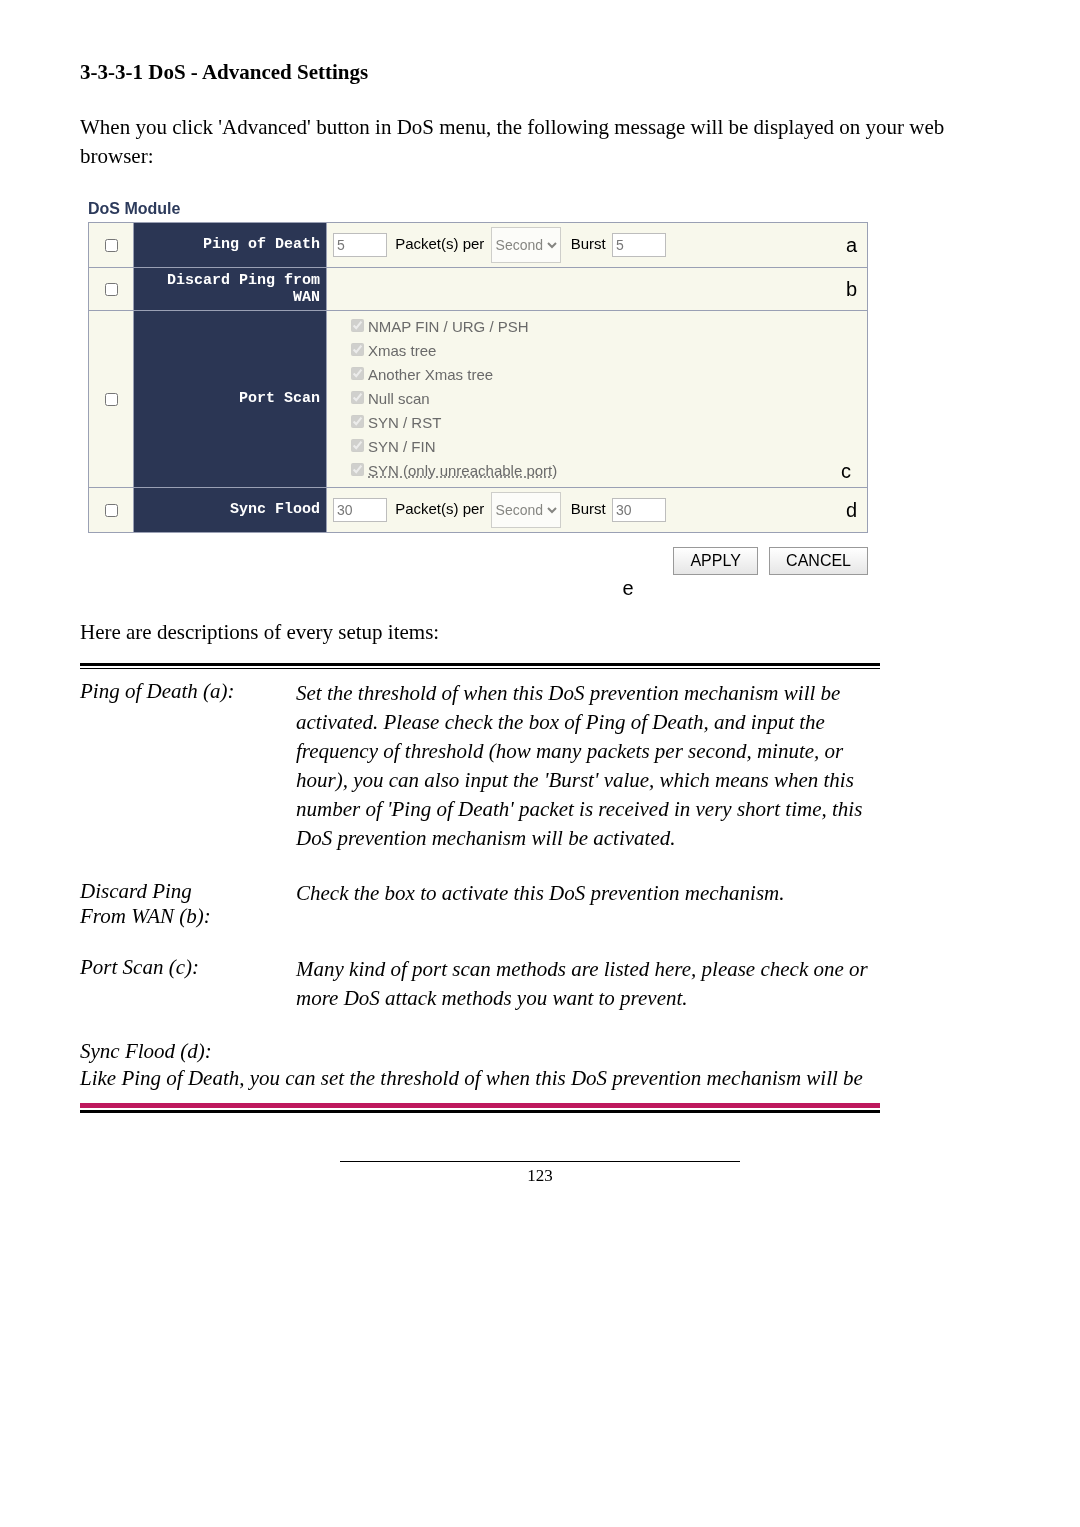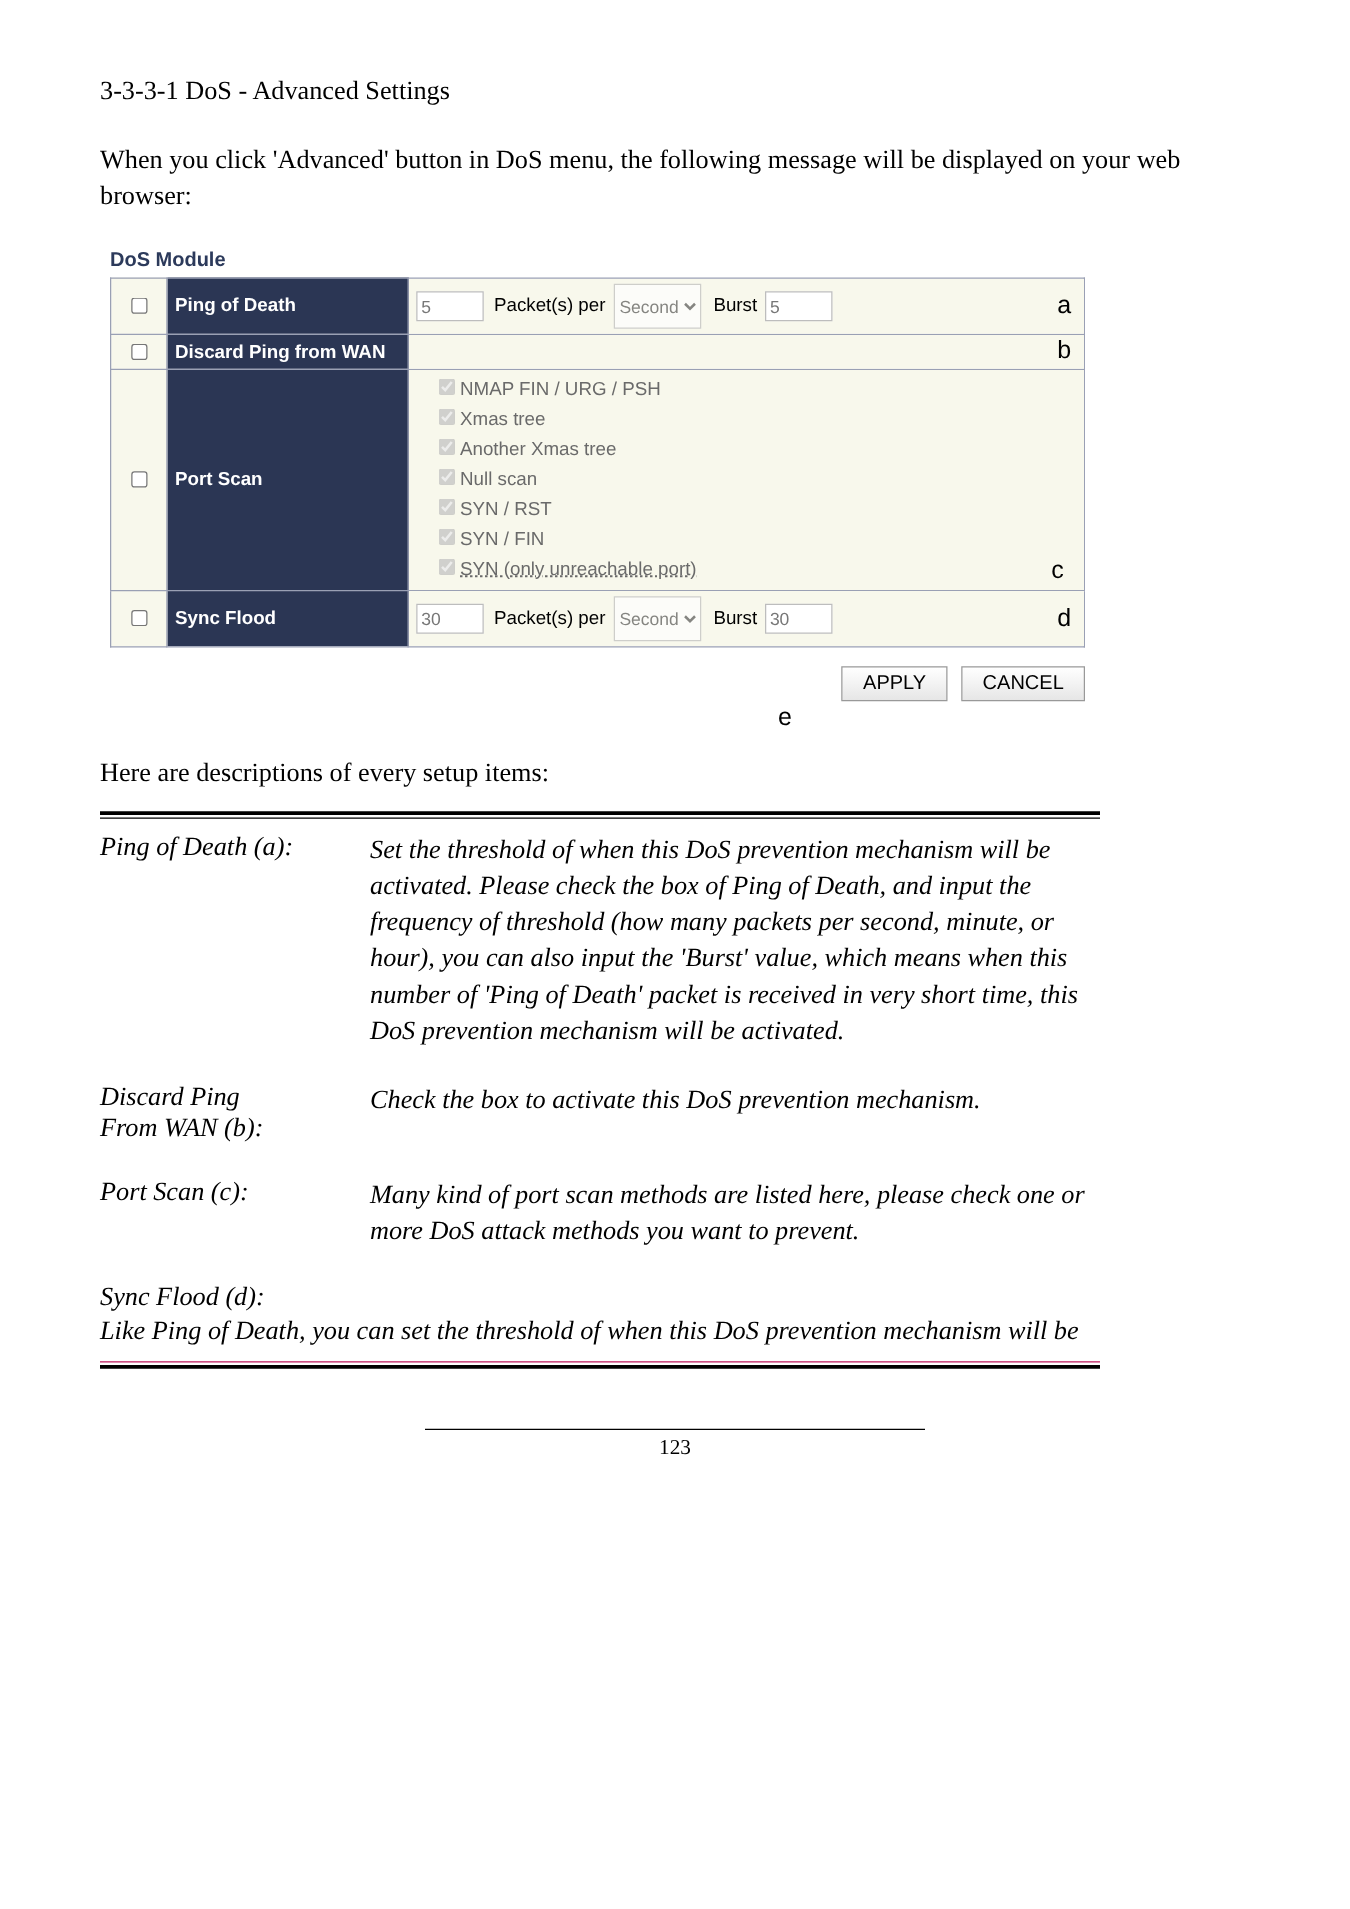--- a/index.html
+++ b/index.html
@@ -8,20 +8,21 @@
     font-family: "Times New Roman", Times, serif;
     font-size: 21px;
     color: #000;
     background: #fff;
     width: 1080px;
     box-sizing: border-box;
   }
   .section-heading {
     font-size: 21px;
     margin-bottom: 28px;
+    font-weight: bold;
   }
   .intro {
     font-size: 21px;
     line-height: 1.4;
     margin-bottom: 28px;
   }
   .module-wrap {
     margin-bottom: 16px;
   }
   .module-title {
@@ -47,21 +48,22 @@
   td.cbcell {
     width: 32px;
     text-align: center;
     background: #f8f8ec;
   }
   td.labelcell {
     width: 180px;
     background: #2b3654;
     color: #fff;
     font-weight: bold;
-    text-align: left;
+    text-align: right;
+    font-family: Liberation Mono, monospace;
   }
   td.contentcell {
     background: #f8f8ec;
     position: relative;
   }
   td.contentcell .letter {
     position: absolute;
     right: 10px;
     top: 50%;
     transform: translateY(-50%);
@@ -154,21 +156,21 @@
     margin-bottom: 18px;
   }
   .items-table {
     border-top: 3px solid #000;
     border-bottom: 3px solid #000;
     width: 800px;
     padding: 0;
   }
   .items-inner {
     border-top: 1px solid #000;
-    border-bottom: 1px solid #be185d;
+    border-bottom: 5px solid #be185d;
     margin: 2px 0;
     padding: 10px 0;
   }
   .item-row {
     display: flex;
     margin-bottom: 26px;
     font-style: italic;
   }
   .item-row:last-child {
     margin-bottom: 0;

